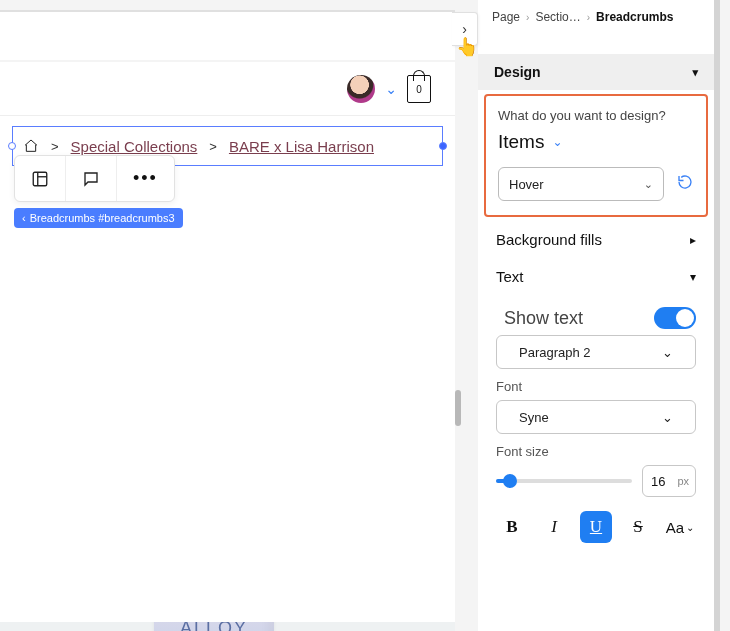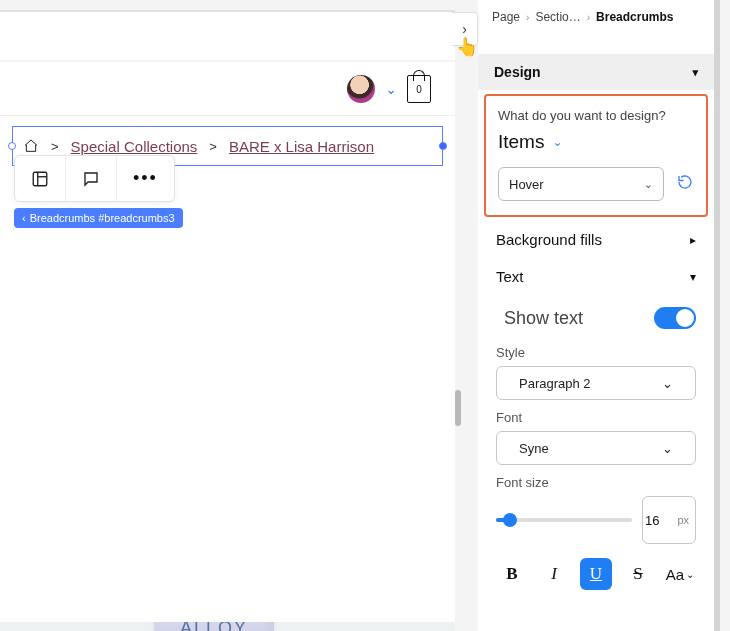--- a/index.html
+++ b/index.html
@@ -337,29 +337,29 @@
   }
   .slider .thumb {
     position:absolute;
     left:10%; top:50%;
     transform:translate(-50%,-50%);
     width:14px; height:14px;
     background:#1f7ef2;
     border-radius:50%;
   }
   .num-input {
-    width:54px; height:48px;
+    width:54px; height:32px;
     border:1px solid #c7c7c7;
     border-radius:6px;
     display:flex;
     align-items:center;
     justify-content:flex-end;
     padding:0 6px;
     font-size:13px;
-    gap:18px;
+    gap:12px;
   }
   .num-input .unit { color:#888; font-size:11px; }
   .format-bar {
     display:flex;
     gap:10px;
     padding:14px 18px 0;
     align-items:center;
   }
   .fmt {
     width:32px; height:32px;
@@ -478,21 +478,20 @@
     <span>Text</span>
     <span class="caret">▾</span>
   </div>
 
   <div class="subgroup">
     <div class="row" style="padding:6px 0;">
       <span style="font-size:18px;color:#444;margin-left:8px;">Show text</span>
       <div class="toggle"></div>
     </div>
 
-    <div class="small-label">Style</div>
     <div class="select-full">
       <span>Paragraph 2</span>
       <span class="dd-caret">⌄</span>
     </div>
 
     <div class="small-label">Font</div>
     <div class="select-full">
       <span>Syne</span>
       <span class="dd-caret">⌄</span>
     </div>

